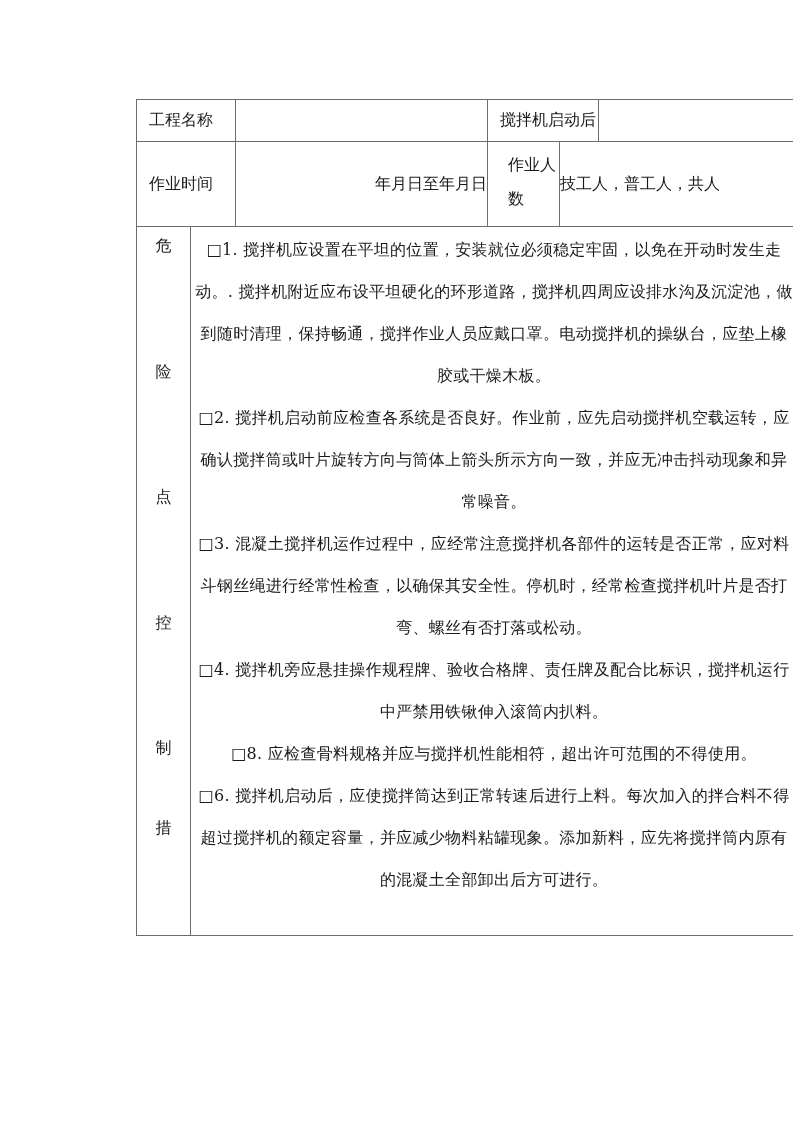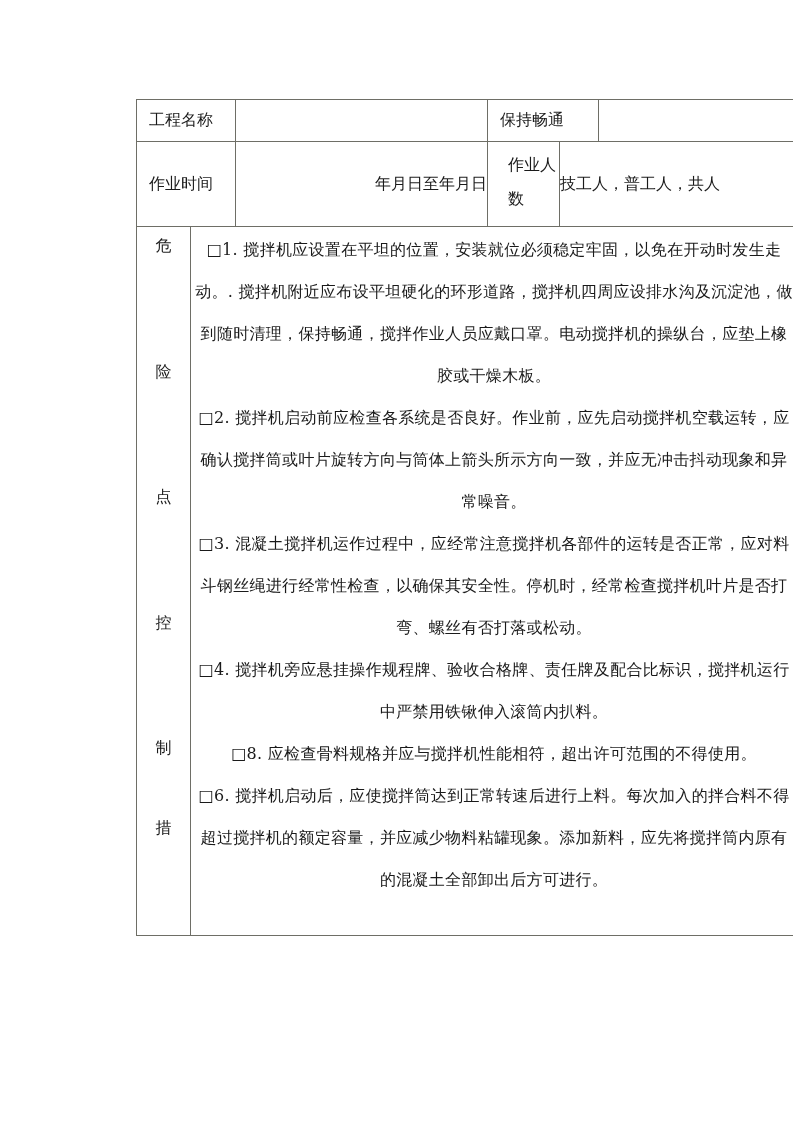--- a/index.html
+++ b/index.html
@@ -23,21 +23,21 @@
       <col style="width:45px">
       <col style="width:252px">
       <col style="width:72px">
       <col style="width:39px">
       <col style="width:197px">
   </colgroup>
   <tbody>
       <tr style="height:42px">
     <td colspan="2" class="lbl">工程名称</td>
     <td></td>
-    <td colspan="2" class="lbl">保持畅通</td>
+    <td colspan="2" class="lbl">搅拌机启动后</td>
     <td></td>
   </tr>
   <tr style="height:85px">
     <td colspan="2" class="lbl">作业时间</td>
     <td class="center">年月日至年月日</td>
     <td style="vertical-align:top;padding:6px 0 0 20px;line-height:34px;word-break:break-all;margin-top:48px;">作业人数</td>
     <td colspan="2">技工人，普工人，共人</td>
   </tr>
   <tr style="height:666px">
     <td class="side">

